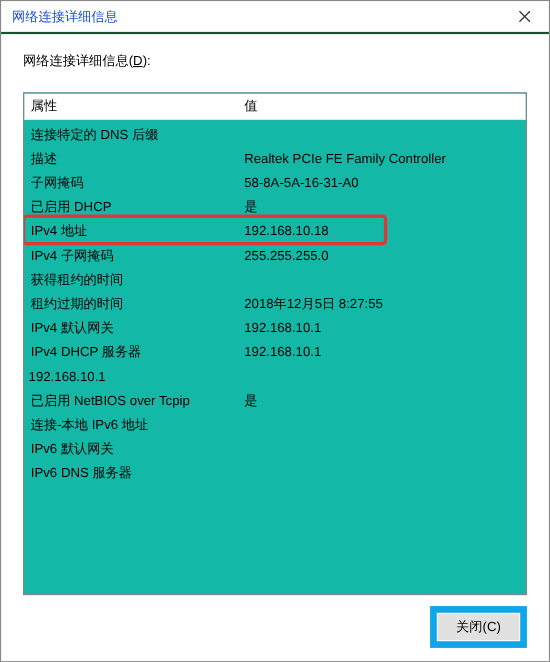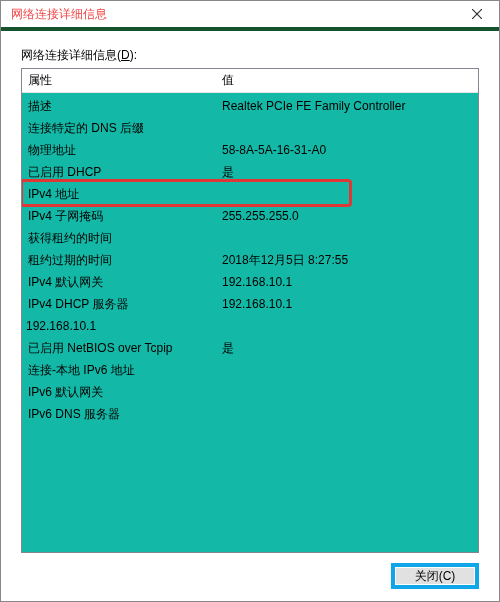--- a/index.html
+++ b/index.html
@@ -18,39 +18,39 @@
     background: #fff;
     position: relative;
     display: flex;
     flex-direction: column;
   }
   .titlebar {
     height: 30px;
     display: flex;
     align-items: center;
     padding-left: 10px;
-    border-bottom: 4px solid #14532d;
-    font-size: 12px;
-    color: #ef4444;
+    border-bottom: 2px solid #14532d;
+    font-size: 12px;
+    color: #1d4ed8;
   }
   .titlebar-title { flex: 1; }
   .close-btn {
     width: 44px; height: 30px;
     display: flex; align-items: center; justify-content: center;
     color: #333;
   }
   .close-btn svg { width: 10px; height: 10px; }
   .content {
     flex: 1;
     padding: 16px 20px 12px 20px;
     display: flex;
     flex-direction: column;
   }
   .section-label {
-    margin-bottom: 4px;
+    margin-bottom: 20px;
     font-size: 12px;
   }
   .section-label .ul { text-decoration: underline; }
   .listbox {
     flex: 1;
     border: 1px solid #828790;
     background: #14b8a6;
     overflow: hidden;
     position: relative;
   }
@@ -84,22 +84,22 @@
     border-radius: 4px;
     pointer-events: none;
   }
   .button-row {
     display: flex;
     justify-content: flex-end;
     padding-top: 10px;
   }
   .btn {
     min-width: 88px;
-    height: 26px;
-    border: 4px solid #0ea5e9;
+    height: 38px;
+    border: 6px solid #0ea5e9;
     background: #e1e1e1;
     display: flex; align-items: center; justify-content: center;
     font-size: 12px;
     padding: 0 14px;
     box-shadow: inset 0 0 0 1px #fff;
   }
   .watermark {
     position: absolute;
     right: 18px; bottom: 12px;
     font-size: 22px;
@@ -129,37 +129,38 @@
       <span>网络连接详细信息(</span><span class="ul">D</span><span>):</span>
     </div>
 
     <div class="listbox">
       <div class="list-header">
         <div class="col-prop">属性</div>
         <div class="col-val">值</div>
       </div>
       <div class="rows" id="rows-container">
           <div class="row">
+            <div class="col-prop">连接特定的 DNS 后缀</div>
+            <div class="col-val"></div>
+          </div>
+          <div class="row">
             <div class="col-prop">描述</div>
             <div class="col-val">Realtek PCIe FE Family Controller</div>
           </div>
           <div class="row">
-            <div class="col-prop">连接特定的 DNS 后缀</div>
-            <div class="col-val"></div>
-          </div>
-          <div class="row">
-            <div class="col-prop">物理地址</div>
+            <div class="col-prop">子网掩码</div>
             <div class="col-val">58-8A-5A-16-31-A0</div>
           </div>
           <div class="row">
             <div class="col-prop">已启用 DHCP</div>
             <div class="col-val">是</div>
           </div>
           <div class="row">
             <div class="col-prop">IPv4 地址</div>
+            <div class="col-val">192.168.10.18</div>
           </div>
           <div class="highlight-box" style="left: -2px; right: 126px; top: 86px; height: 28px;"></div>
           <div class="row">
             <div class="col-prop">IPv4 子网掩码</div>
             <div class="col-val">255.255.255.0</div>
           </div>
           <div class="row">
             <div class="col-prop">获得租约的时间</div>
           </div>
           <div class="row">

